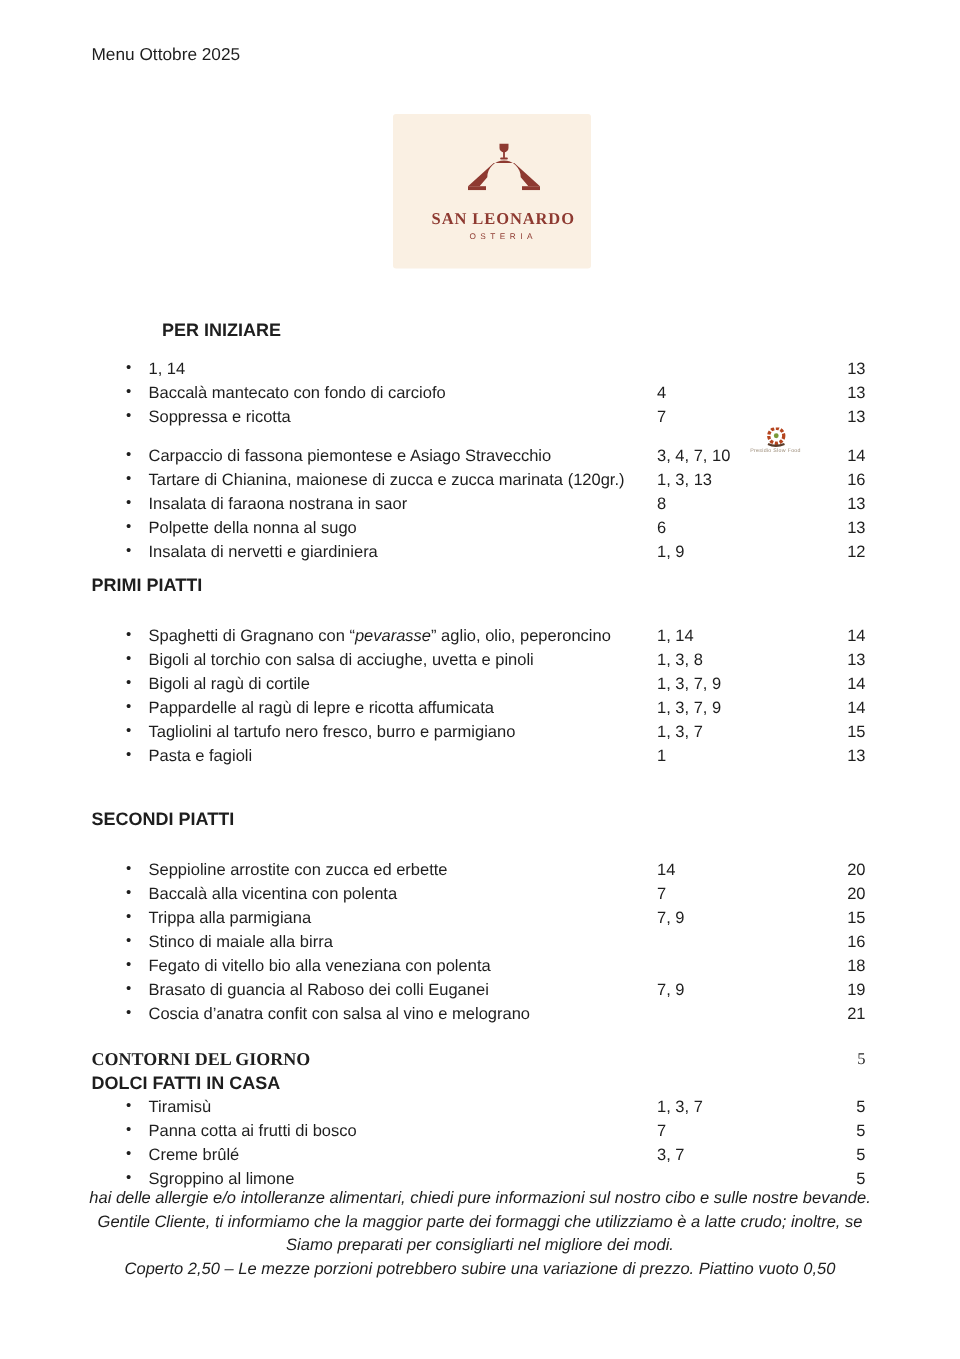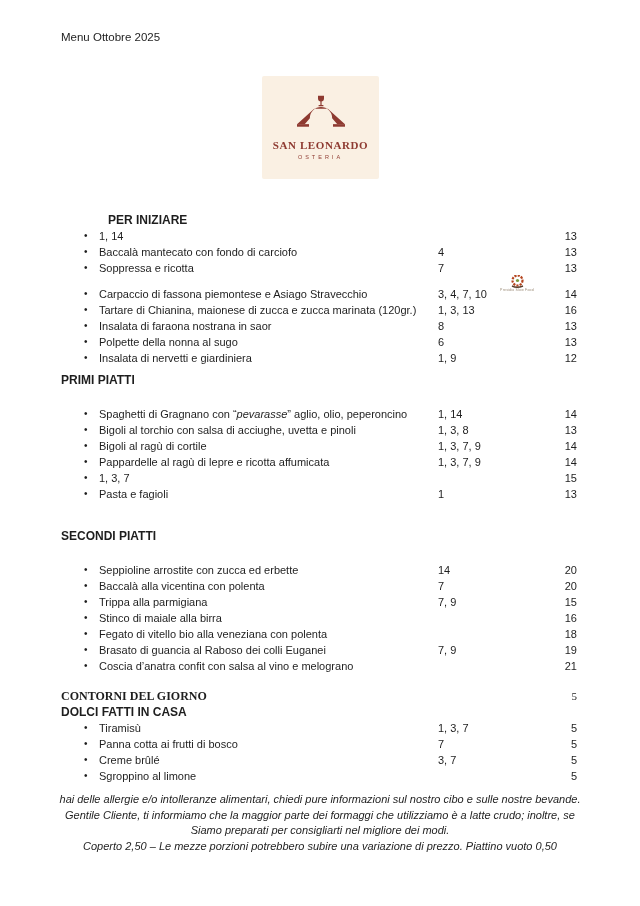--- a/index.html
+++ b/index.html
@@ -6,21 +6,21 @@
   .page {
     position:relative; width:640px; height:906px; background:#ffffff;
     font-family:"Liberation Sans", sans-serif; color:#1e1e1e; overflow:hidden;
   }
   .doc-title { position:absolute; left:61px; top:31px; font-size:11.5px; }
 
   
   .logo-card {
     position:absolute; left:262px; top:76px; width:117px; height:103px;
     background:#faf0e3; border-radius:2px;
-    display:flex; flex-direction:column; align-items:center; justify-content:center;
+    display:flex; flex-direction:column; align-items:center; justify-content:center;padding-left:15px;
   }
   .logo-emblem { margin-bottom:4px; }
   .logo-title {
     font-family:"Liberation Serif", serif; font-weight:bold; font-size:11px;
     letter-spacing:0.6px; color:#8e3a31; white-space:nowrap;
   }
   .logo-subtitle {
     font-size:5.5px; letter-spacing:3px; color:#8e3a31; margin-top:3px;
     font-family:"Liberation Sans", sans-serif;
   }
@@ -32,21 +32,21 @@
   .sec-price { font-weight:normal; font-size:11px; text-align:right; }
   .items { }
   .item-row { display:flex; font-size:11px; line-height:16px; white-space:nowrap; }
   .bullet { width:15px; margin-left:23px; font-size:10px; }
   .iname { width:339px; overflow:visible; }
   .iname i { font-style:italic; }
   .allergens { width:100px; position:relative; }
   .price { flex:1; text-align:right; }
 
   
-  .section[data-sid="per-iniziare"] .sec-header { margin-bottom:0;padding-left:47px; }
+  .section[data-sid="per-iniziare"] .sec-header { margin-bottom:10px;padding-left:47px; }
   .section[data-sid="per-iniziare"] .item-row:nth-child(4) { margin-top:10px; }
   .section[data-sid="primi-piatti"] { margin-top:6px; }
   .section[data-sid="primi-piatti"] .sec-header { margin-bottom:18px; }
   .section[data-sid="secondi-piatti"] { margin-top:26px; }
   .section[data-sid="secondi-piatti"] .sec-header { margin-bottom:18px; }
   .section[data-sid="contorni-del-giorno"] { margin-top:14px;font-family:Liberation Serif, serif; }
   .section[data-sid="dolci-fatti-in-casa"] { margin-top:0; }
 
   
   .sf-badge {
@@ -221,20 +221,21 @@
     <span class="iname"><span>Pappardelle al ragù di lepre e ricotta affumicata</span><i></i><span></span></span>
     <span class="allergens">
       <span>1, 3, 7, 9</span>
       
     </span>
     <span class="price">14</span>
   </div>
 
   <div class="item-row">
     <span class="bullet">•</span>
+    <span class="iname"><span>Tagliolini al tartufo nero fresco, burro e parmigiano</span><i></i><span></span></span>
     <span class="allergens">
       <span>1, 3, 7</span>
       
     </span>
     <span class="price">15</span>
   </div>
 
   <div class="item-row">
     <span class="bullet">•</span>
     <span class="iname"><span>Pasta e fagioli</span><i></i><span></span></span>

